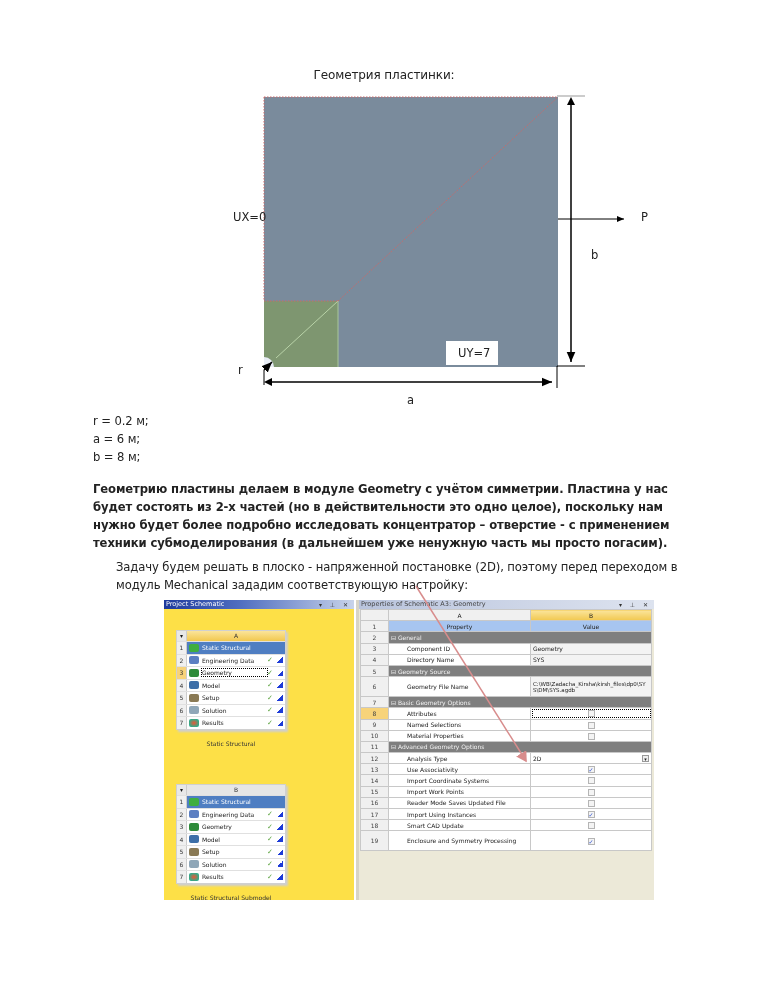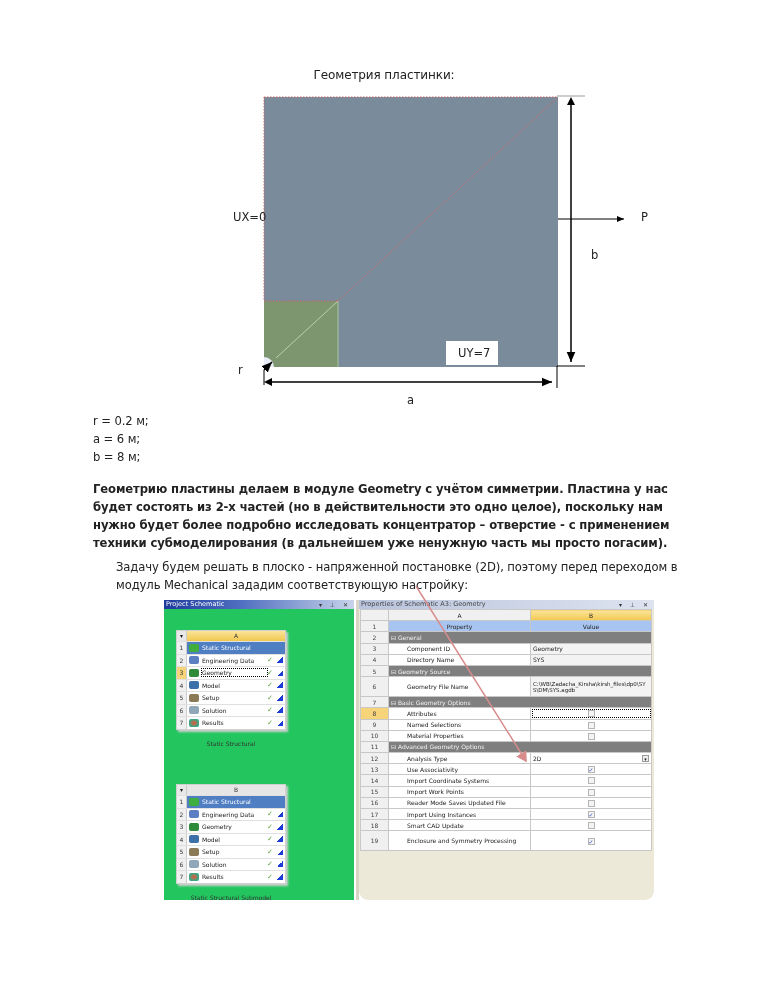--- a/index.html
+++ b/index.html
@@ -13,21 +13,21 @@
     .diagram { position: absolute; left: 0; top: 0; width: 768px; height: 410px; }
     .dlabel { position: absolute; font-size: 11.5px; color: #222; }
 
     
     .params { left: 93px; top: 412px; }
     .para1 { left: 93px; top: 480px; width: 600px; font-weight: bold; }
     .para2 { left: 93px; top: 558px; width: 600px; margin-left: 23px; }
 
     
     .shot { position: absolute; left: 164px; top: 600px; width: 490px; height: 300px; font-family: "DejaVu Sans", sans-serif; }
-    .ps-panel { position: absolute; left: 0; top: 0; width: 190px; height: 300px; background: #22c55e; }
+    .ps-panel { position: absolute; left: 0; top: 0; width: 190px; height: 300px; background: #fde047; }
     .ps-title { position: absolute; left: 0; top: 0; width: 190px; height: 9px; background: linear-gradient(to right, #1e3a9c, #4f6ec0 40%, #c8d3ea); color: #fff; font-size: 6.5px; line-height: 9px; padding-left: 2px; }
     .ps-title .ctrl { position: absolute; right: 3px; top: 0; color: #333; font-size: 6px; letter-spacing: 3px; }
     .ps-sep { position: absolute; left: 192px; top: 0; width: 3px; height: 300px; background: #d8d4c6; }
 
     .sys { position: absolute; left: 12px; width: 110px; background: #fff; box-shadow: 2px 2px 2px #cfcfcf; border: 1px solid #d0d0d0; }
     .sys .hdr { display: flex; height: 10px; }
     .sys .hdr .c0 { width: 10px; background: #e8e8e8; border-right: 1px solid #ccc; font-size: 6px; text-align: center; line-height: 10px; }
     .sys .hdr .c1 { flex: 1; background: linear-gradient(#fbe49a, #f1c84f); font-size: 6px; text-align: center; line-height: 10px; color: #333; }
     .sys .hdr.grey .c1 { background: #e6e6e6; }
     .sys .row { display: flex; height: 12.5px; border-top: 1px solid #e0e0e0; align-items: center; font-size: 6px; }
@@ -35,21 +35,21 @@
     .sys .row .n.sel { background: #f7d37a; }
     .sys .row .ic { width: 10px; height: 8px; margin: 0 3px 0 2px; border-radius: 2px; }
     .sys .row .lbl { flex: 1; color: #222; }
     .sys .row .chk { width: 10px; color: #5ca33f; font-size: 7px; }
     .sys .row .tri { width: 6px; height: 6px; margin-right: 2px; background: linear-gradient(135deg, transparent 50%, #1d3bd8 50%); }
     .sys .row.head { background: #4f7ec2; }
     .sys .row.head .lbl { color: #fff; }
     .sys .row.focus .lbl { outline: 1px dotted #000; }
     .sys-caption { position: absolute; font-size: 6px; color: #333; width: 110px; text-align: center; }
 
-    .prop-panel { position: absolute; left: 195px; top: 0; width: 295px; height: 300px; background: #ece9d8; border-radius: 9px; }
+    .prop-panel { position: absolute; left: 195px; top: 0; width: 295px; height: 300px; background: #ece9d8; }
     .pp-title { height: 9px; background: linear-gradient(to right, #b9c4dd, #dde3ef); font-size: 6.5px; line-height: 9px; padding-left: 2px; color: #444; position: relative; }
     .pp-title .ctrl { position: absolute; right: 3px; top: 0; color: #333; font-size: 6px; letter-spacing: 3px; }
     table.props { border-collapse: collapse; width: 292px; margin-left: 1px; font-size: 6px; background: #fff; }
     table.props td { border: 1px solid #c8c8c8; height: 11.2px; padding: 0 2px; color: #222; }
     table.props td.num { width: 28px; background: #f0f0f0; text-align: center; color: #444; }
     table.props td.num.sel { background: #f7d37a; }
     table.props td.pname { width: 142px; padding-left: 18px; }
     table.props tr.colhdr td { background: #f0f0f0; text-align: center; }
     table.props tr.colhdr td.colb { background: linear-gradient(#fbe49a, #f1c84f); }
     table.props tr.phdr td { background: #a7c5f0; text-align: center; }

